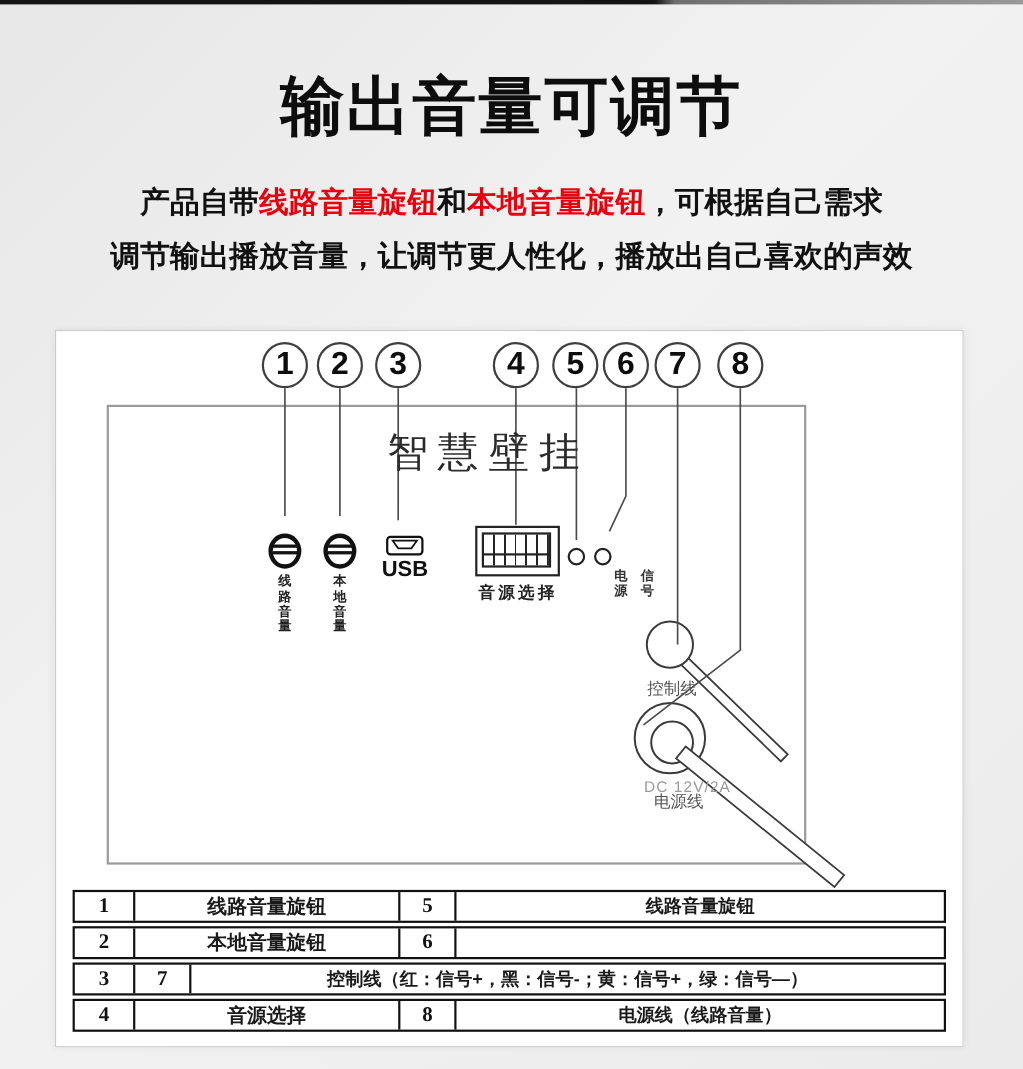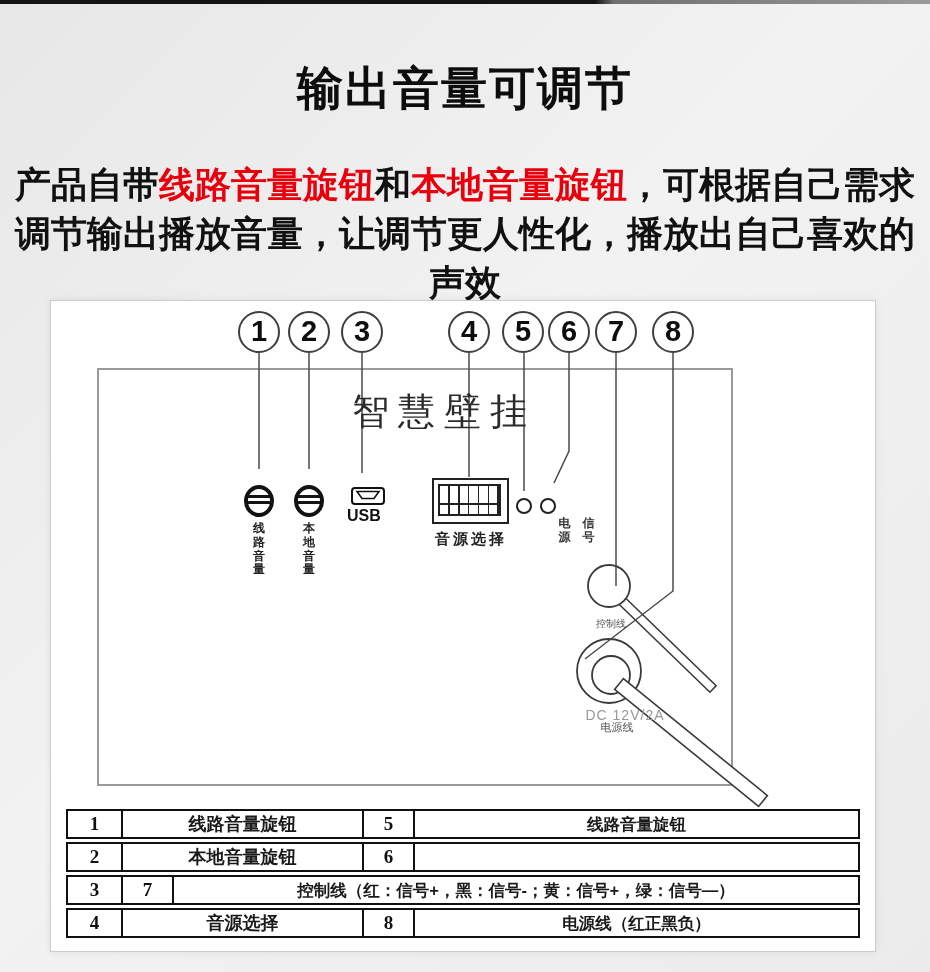--- a/index.html
+++ b/index.html
@@ -2,23 +2,23 @@
 <html><head>
 <meta charset="utf-8">
 <style>
   html,body{margin:0;padding:0;}
   body{font-family:"Liberation Sans",sans-serif;background:#e9e9e9;}
   .page{position:relative;width:930px;height:972px;margin:0 auto;overflow:hidden;
         background:linear-gradient(135deg,#e7e7e7 0%,#f2f2f2 45%,#ebebeb 100%);}
   .topbar{position:absolute;left:0;top:0;width:930px;height:4px;
         background:linear-gradient(to right,#141414 0%,#141414 64%,#6f6f6f 66%,#9a9a9a 100%);}
   .title{position:absolute;left:0;top:58px;width:930px;text-align:center;
-        font-size:46px;font-weight:900;color:#0d0d0d;letter-spacing:2px;}
+        font-size:58px;font-weight:900;color:#0d0d0d;letter-spacing:2px;}
   .desc{position:absolute;left:0;top:160px;width:930px;text-align:center;
-        font-size:36px;font-weight:700;color:#111;line-height:49px;}
+        font-size:27px;font-weight:700;color:#111;line-height:49px;}
   .desc p{margin:0;}
   .red{color:#e8000d;}
 
   .card{position:absolute;left:50px;top:300px;width:824px;height:650px;
         background:#ffffff;border:1px solid #cccccc;box-shadow:0 0 8px rgba(0,0,0,.07);}
 
   .panel{position:absolute;left:46px;top:67px;width:632px;height:414px;
         border:2px solid #9a9a9a;z-index:1;background:transparent;}
   .panel-title{position:absolute;left:255px;top:86px;width:230px;text-align:right;
         font-size:37px;color:#2b2b2b;letter-spacing:9px;z-index:3;}
@@ -35,38 +35,38 @@
   .knob i.s1{top:6px;} .knob i.s2{top:12px;}
 
   .vlabel{position:absolute;width:18px;text-align:center;font-weight:bold;color:#222;
         word-break:break-all;line-height:1.15;z-index:3;}
   .knob-label{top:221px;font-size:12px;}
   .led-label{top:216px;font-size:12px;width:15px;font-weight:bold;color:#333;margin-left:40px;}
 
   .usb-box{position:absolute;left:300px;top:186px;width:34px;height:18px;box-sizing:border-box;
         border:2px solid #111;border-radius:4px;z-index:3;background:#fff;}
   .usb-label{position:absolute;left:296px;top:206px;width:42px;text-align:left;
-        font-size:16px;font-weight:bold;color:#111;z-index:3;}
+        font-size:20px;font-weight:bold;color:#111;z-index:3;}
 
   .dip{position:absolute;left:381px;top:177px;width:77px;height:46px;box-sizing:border-box;
         border:2px solid #222;z-index:3;background:#fff;}
   .dip-inner{position:absolute;left:4px;top:4px;width:63px;height:32px;box-sizing:border-box;
         border:2px solid #222;
         background-image:repeating-linear-gradient(to right,transparent 0 8.3px,#222 8.3px 9.8px);}
   .dip-hline{position:absolute;left:0;right:0;top:60%;height:2px;background:#222;}
   .dip-label{position:absolute;left:374px;top:229px;width:92px;text-align:center;
         font-size:15px;font-weight:600;letter-spacing:3px;color:#222;z-index:3;}
 
   .led{position:absolute;top:197px;width:16px;height:16px;box-sizing:border-box;
         border:2px solid #222;border-radius:50%;z-index:3;background:#fff;}
 
   .cable-label{position:absolute;z-index:3;color:#555;text-align:center;}
-  .lbl-control{left:530px;top:316px;width:60px;font-size:10px;}
+  .lbl-control{left:530px;top:316px;width:60px;font-size:15px;}
   .lbl-dc{left:532px;top:406px;width:84px;font-size:14px;color:#999;letter-spacing:1px;font-weight:normal;}
-  .lbl-power{left:534px;top:419px;width:64px;font-size:11px;}
+  .lbl-power{left:534px;top:419px;width:64px;font-size:15px;}
 
   .legend{position:absolute;left:15px;top:508px;width:794px;z-index:4;}
   .t-row{display:flex;box-sizing:border-box;border:2px solid #111;height:30px;margin-bottom:3px;background:#fff;}
   .t-row:last-child{margin-bottom:0;}
   .t-cell{box-sizing:border-box;height:26px;line-height:26px;text-align:center;overflow:hidden;white-space:nowrap;}
   .t-num{width:55px;border-right:2px solid #111;font-family:"Liberation Serif",serif;
         font-size:19px;font-weight:bold;color:#111;}
   .t-num2{width:51px;}
   .t-label1{width:241px;border-right:2px solid #111;font-size:18px;font-weight:bold;color:#1a1a1a;}
   .t-label2{flex:1;font-size:16.5px;font-weight:bold;color:#1a1a1a;padding:0 2px;}
@@ -167,18 +167,18 @@
       </div>
       <div class="t-row">
         <div class="t-cell t-num">3</div>
         <div class="t-cell t-num t-num2">7</div>
         <div class="t-cell t-label2">控制线（红：信号+，黑：信号-；黄：信号+，绿：信号—）</div>
       </div>
       <div class="t-row">
         <div class="t-cell t-num">4</div>
         <div class="t-cell t-label1">音源选择</div>
         <div class="t-cell t-num t-num2">8</div>
-        <div class="t-cell t-label2">电源线（红正黑负）</div>
+        <div class="t-cell t-label2">电源线（线路音量）</div>
       </div>
     </div>
 
   </div>
 </div>
 
 </body></html>

